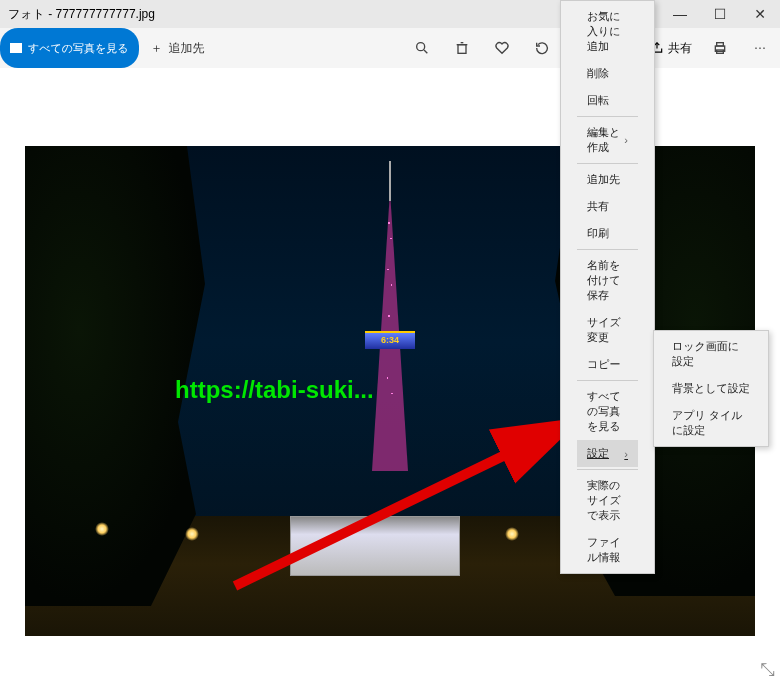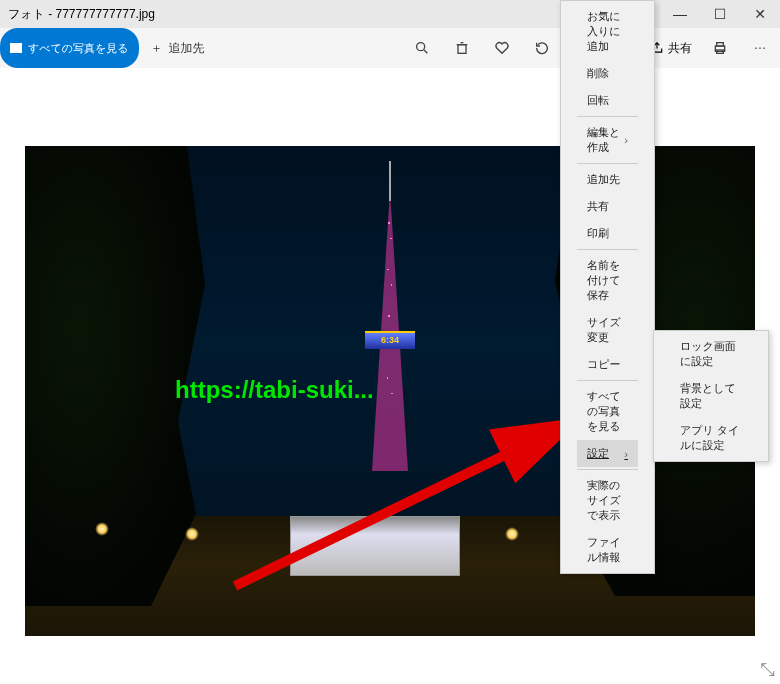--- a/index.html
+++ b/index.html
@@ -233,21 +233,21 @@
       z-index: 1000;
     }
     .submenu {
       position: absolute;
       top: 330px;
       left: 653px;
       width: 116px;
       background: #f0f0f0;
       border: 1px solid #ccc;
       box-shadow: 2px 2px 6px rgba(0,0,0,0.2);
-      padding: 2px 16px;
+      padding: 2px 8px;
       z-index: 1001;
     }
     .menu-item {
       padding: 6px 10px;
       font-size: 11px;
       color: #222;
       display: flex;
       justify-content: space-between;
       align-items: center;
     }

